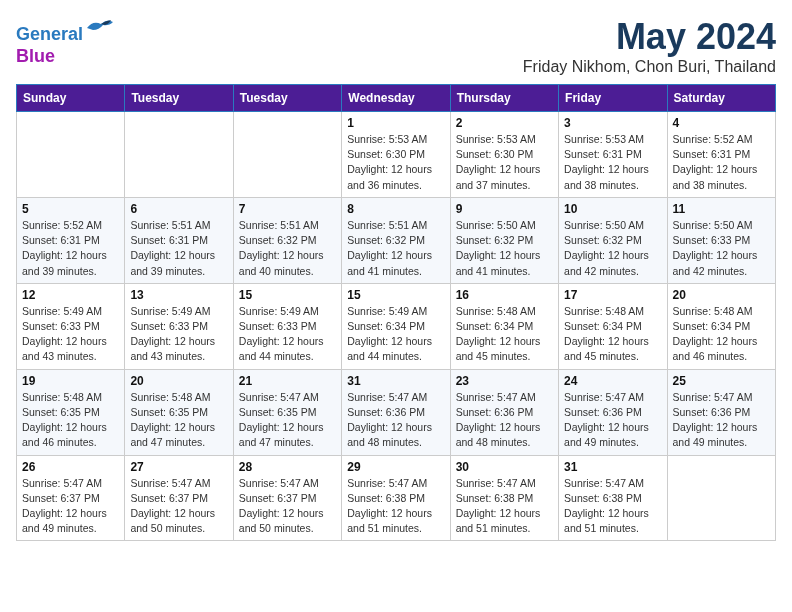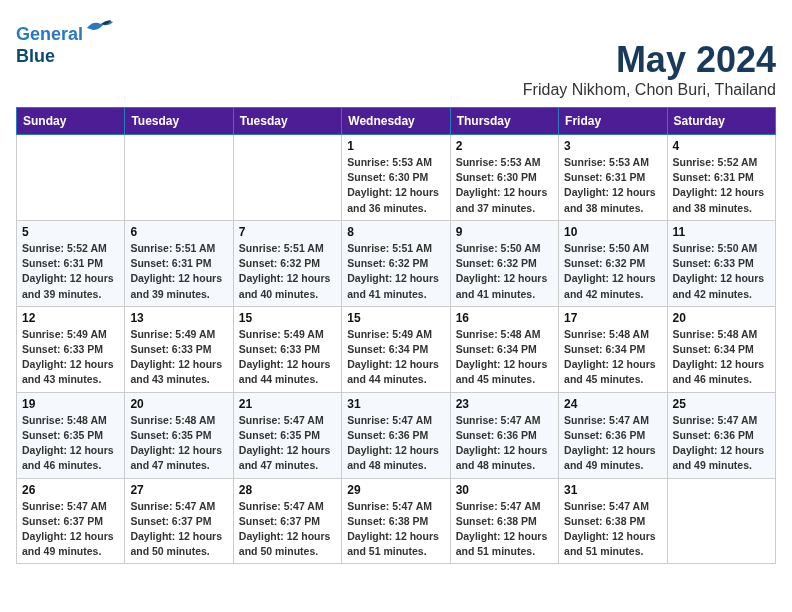--- a/index.html
+++ b/index.html
@@ -34,21 +34,20 @@
       height: 24px;
       margin-left: 2px;
     }
     .title-block {
       text-align: right;
     }
     .month-title {
       font-size: 36px;
       font-weight: bold;
       color: #1a3a5c;
-      margin-top: 23px;
     }
     .subtitle {
       font-size: 16px;
       color: #333;
     }
     .calendar {
       width: 100%;
       border-collapse: collapse;
       font-size: 11px;
     }
@@ -75,38 +74,37 @@
     .day-num {
       font-weight: bold;
       font-size: 12px;
       margin-bottom: 2px;
       color: #111;
     }
     .day-info {
       color: #333;
       font-size: 10.5px;
       line-height: 1.45;
-      font-weight: bold;
     }
     .empty-cell {
       background: #fff !important;
     }
   </style>
 </head>
 <body>
 
 <div class="header">
   <div class="logo">
     <div>
       <div class="logo-text">
         <span>General</span><svg class="logo-bird" viewBox="0 0 30 24" xmlns="http://www.w3.org/2000/svg">
           <path d="M2,12 Q8,4 16,8 Q22,2 28,6 Q24,10 18,9 Q14,14 8,14 Z" fill="#2a7abf"></path>
           <path d="M16,8 Q20,5 26,4 Q24,8 20,9 Z" fill="#1a3a5c"></path>
         </svg>
-        <br><span style="color:#0c4a6e">Blue</span>
+        <br><span style="color:#a21caf">Blue</span>
       </div>
     </div>
   </div>
   <div class="title-block">
     <div class="month-title">May 2024</div>
     <div class="subtitle">Friday Nikhom, Chon Buri, Thailand</div>
   </div>
 </div>
 
 <table class="calendar">

